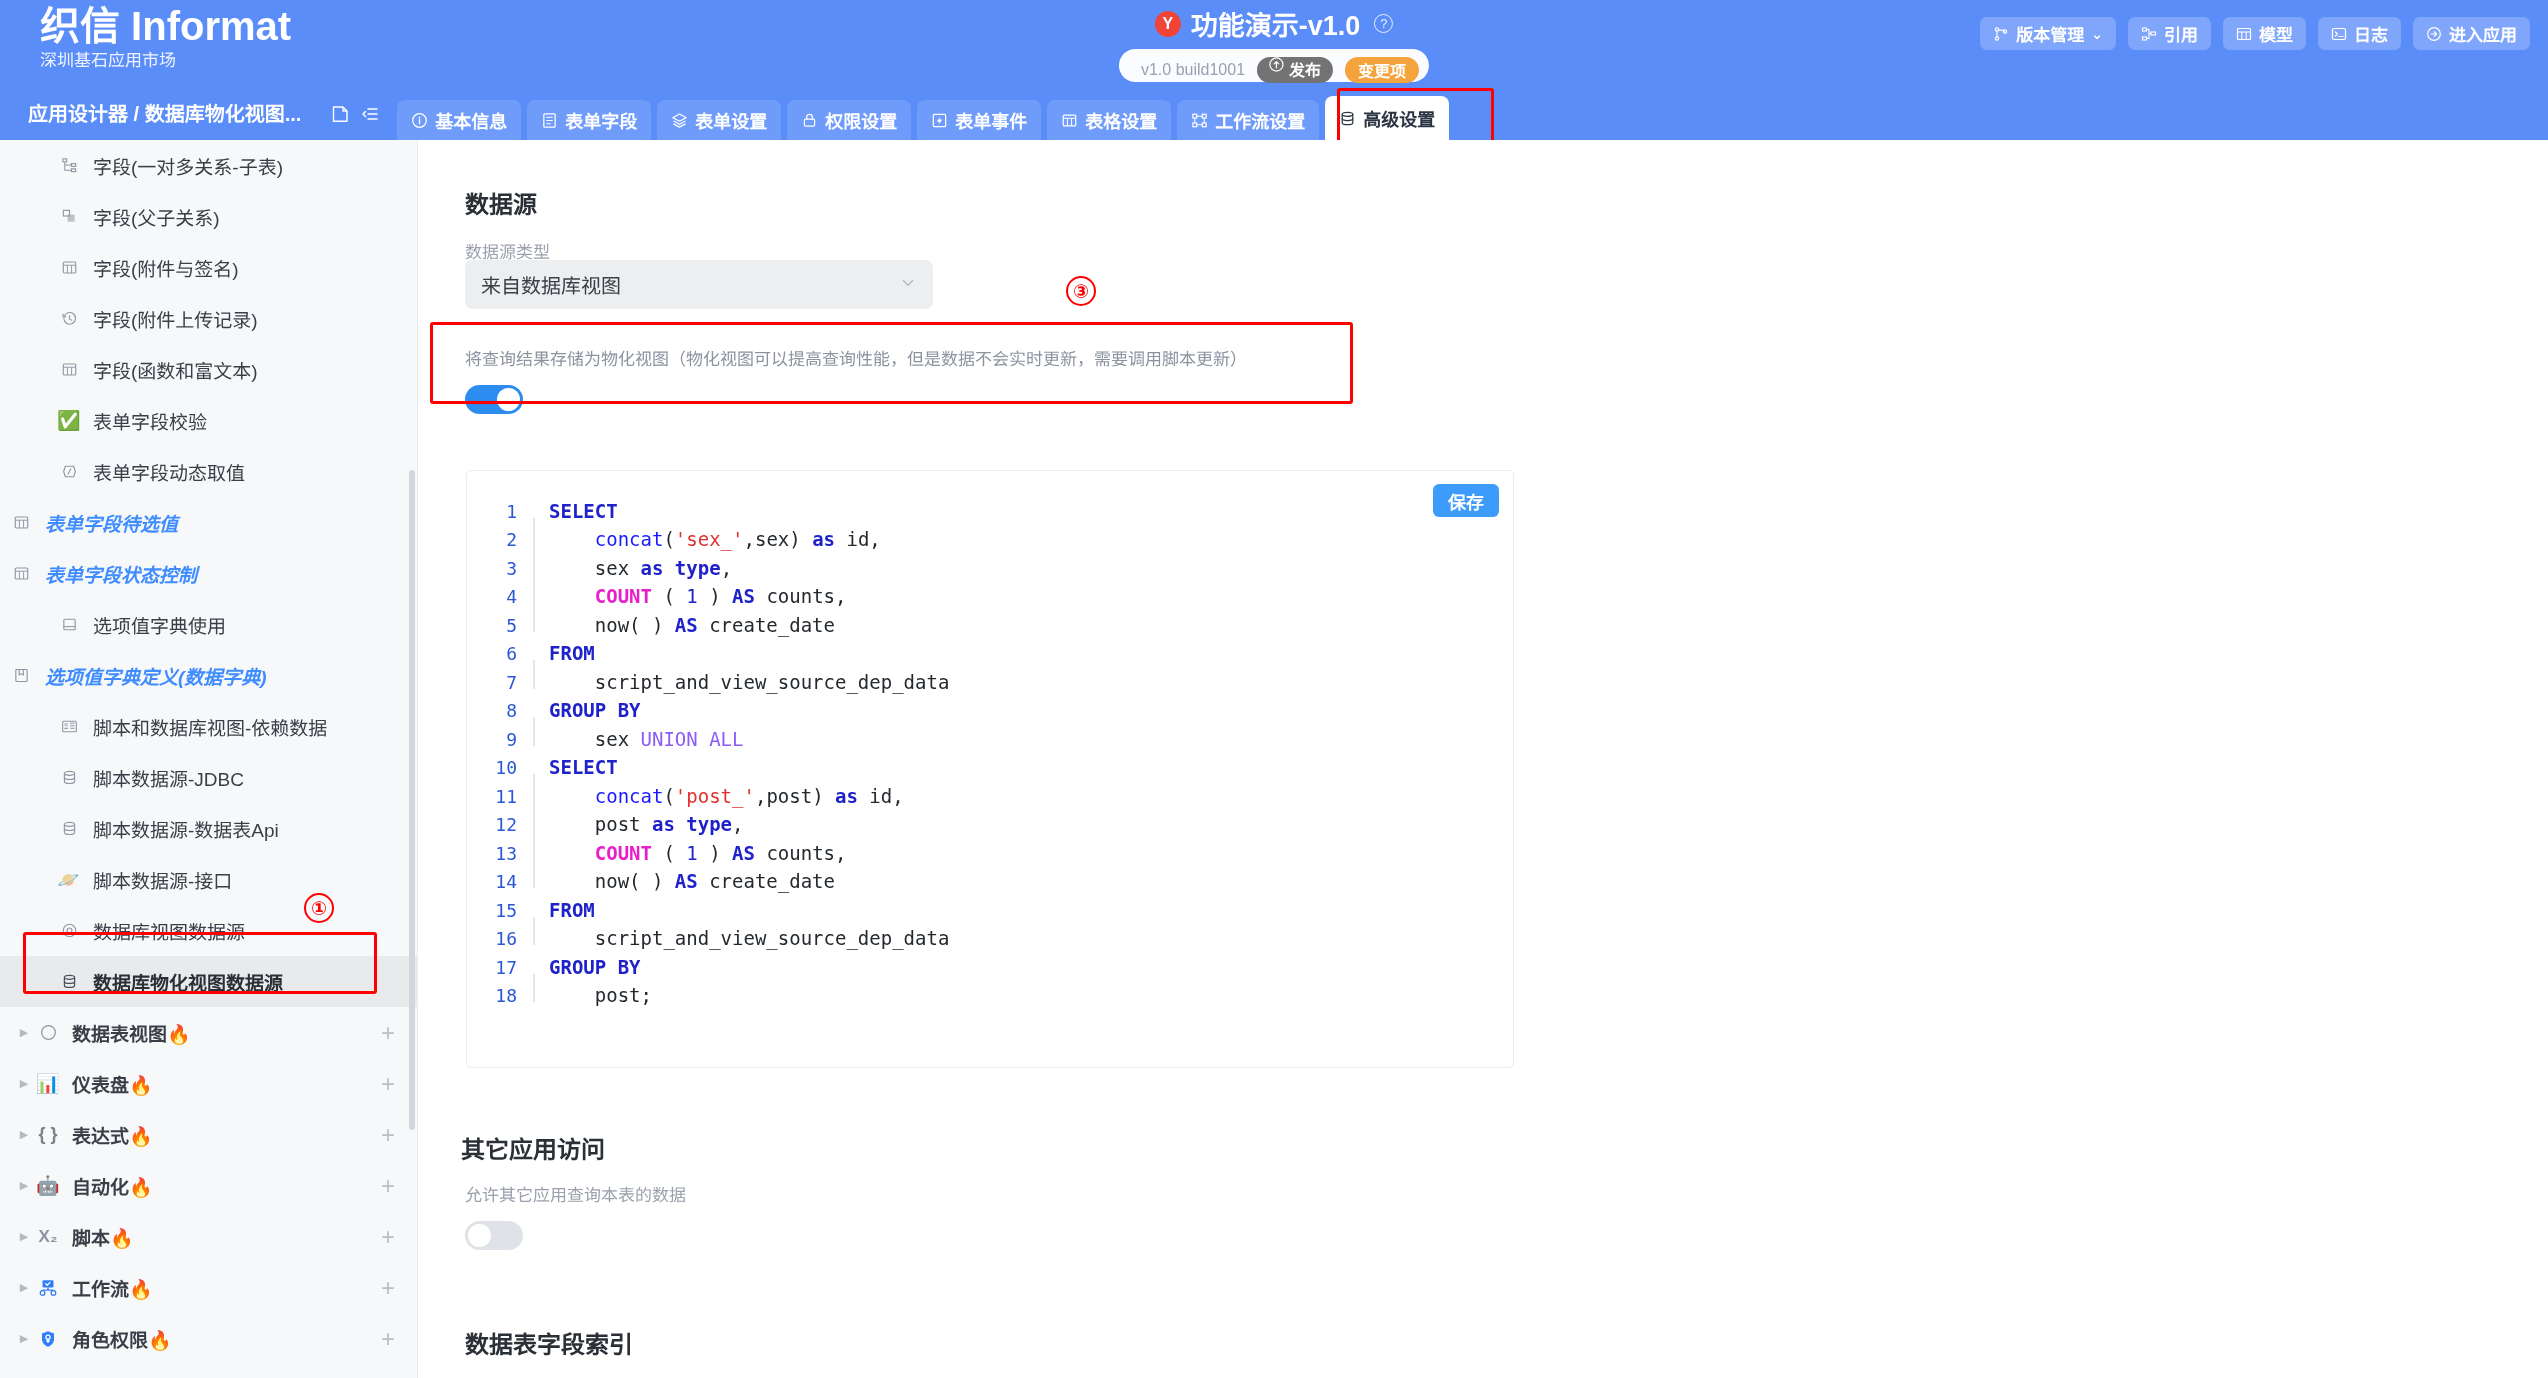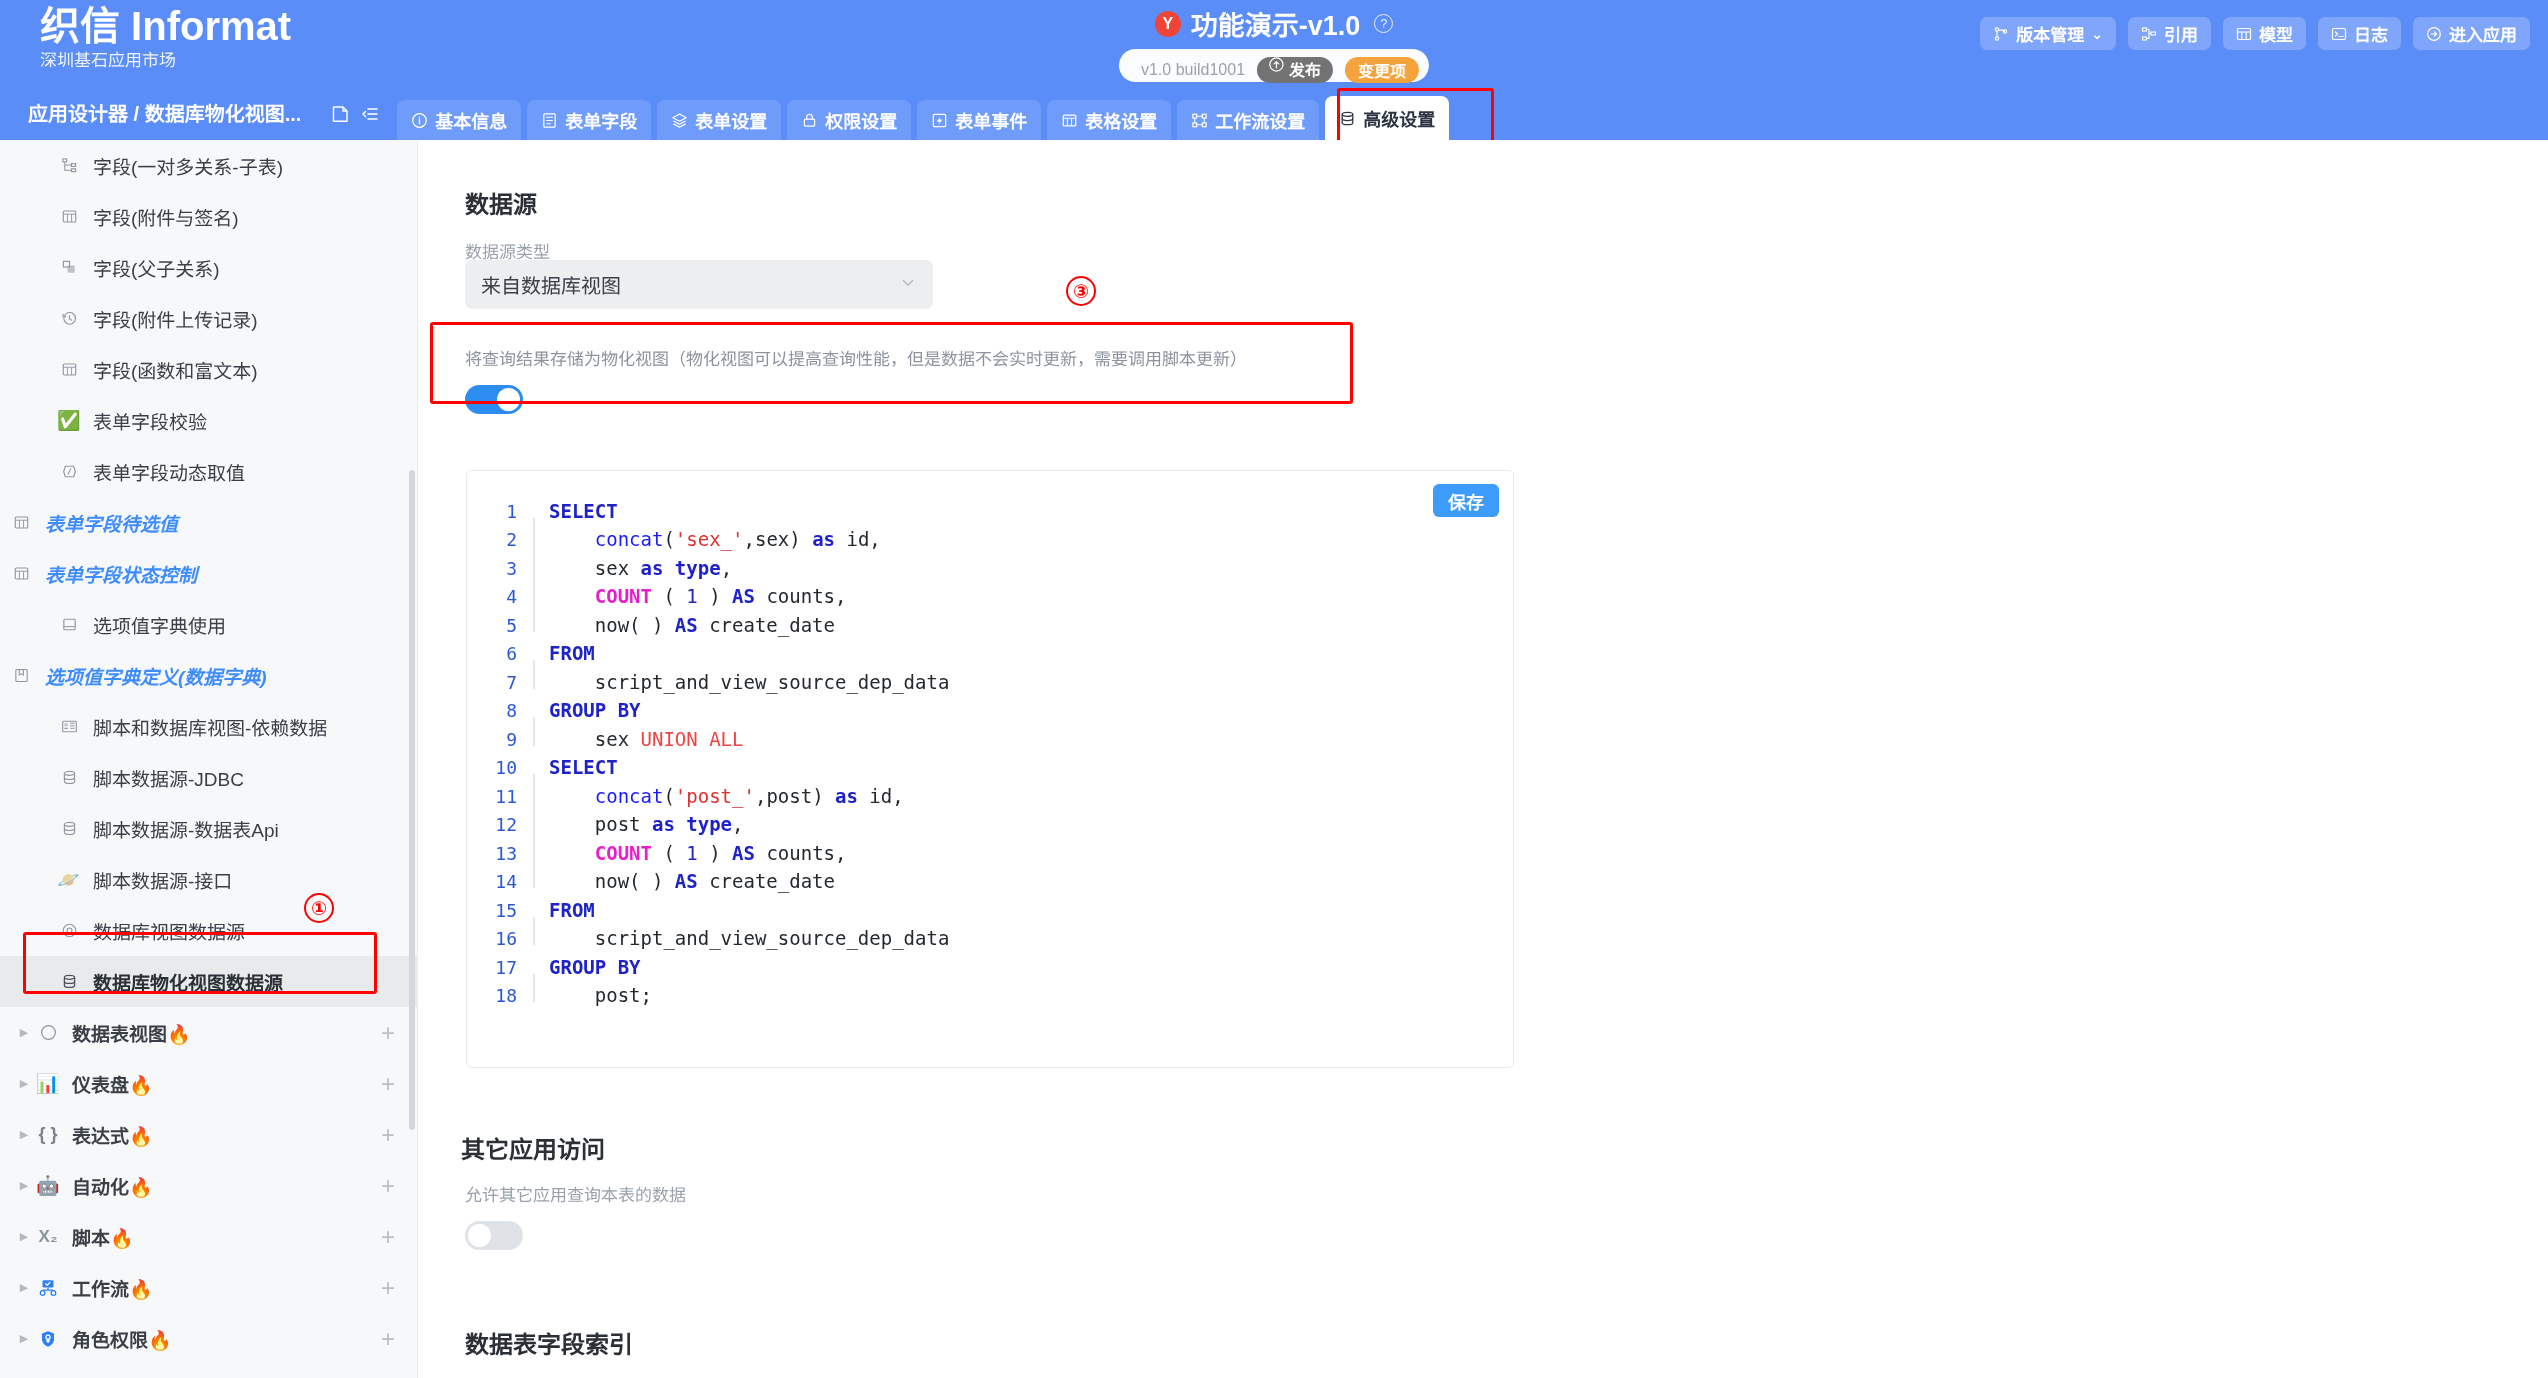--- a/index.html
+++ b/index.html
@@ -219,21 +219,21 @@
   .ln {
     width: 66px; min-width: 66px; text-align: right; padding-right: 16px;
     color: #2a57d6; font-size: 18px;
   }
   .guide {
     width: 2px; min-width: 2px; height: 28.5px; background: #e4e6ea; margin-right: 0px;
   }
   .guide.none { background: transparent; }
   .code-txt { padding-left: 14px; white-space: pre; color: #24292e; }
   .k   { color: #1e22c8; font-weight: 700; }  
-  .kd  { color: #ef4444; }                    
+  .kd  { color: #8b5cf6; }                    
   .fn  { color: #1a1aff; }                    
   .agg { color: #e91ecb; font-weight: 700; }  
   .st  { color: #e03131; }                    
   .num { color: #1e22c8; }                    
   .pl  { color: #24292e; }
 </style>
 </head>
 <body>
 
 <div class="topbar">
@@ -399,35 +399,35 @@
         <rect x="11" y="12.5" width="4.5" height="3" fill="none" stroke="currentColor" stroke-width="1.2"></rect>
         <path d="M4 5.2v8.8h7M4 8.5h7" fill="none" stroke="currentColor" stroke-width="1.1"></path>
       </svg>
     </span>
     <span>字段(一对多关系-子表)</span>
   </div>
 
   <div class="side-item">
     <span class="si-icon">
       <svg width="17" height="17" viewBox="0 0 18 18">
+        <rect x="2.5" y="2.5" width="6.5" height="6" fill="none" stroke="currentColor" stroke-width="1.2"></rect>
+        <rect x="7" y="7" width="7.5" height="7.5" fill="currentColor" opacity="0.55"></rect>
+      </svg>
+    </span>
+    <span>字段(父子关系)</span>
+  </div>
+
+  <div class="side-item">
+    <span class="si-icon">
+      <svg width="17" height="17" viewBox="0 0 18 18">
         <rect x="2.4" y="3.2" width="13.2" height="11.6" rx="1" fill="none" stroke="currentColor" stroke-width="1.2"></rect>
         <path d="M2.4 6.6h13.2M6.8 6.6v8.2M11.2 6.6v8.2" stroke="currentColor" stroke-width="1"></path>
       </svg>
     </span>
     <span>字段(附件与签名)</span>
-  </div>
-
-  <div class="side-item">
-    <span class="si-icon">
-      <svg width="17" height="17" viewBox="0 0 18 18">
-        <rect x="2.5" y="2.5" width="6.5" height="6" fill="none" stroke="currentColor" stroke-width="1.2"></rect>
-        <rect x="7" y="7" width="7.5" height="7.5" fill="currentColor" opacity="0.55"></rect>
-      </svg>
-    </span>
-    <span>字段(父子关系)</span>
   </div>
 
   <div class="side-item">
     <span class="si-icon">
       <svg width="17" height="17" viewBox="0 0 18 18">
         <path d="M3.2 7.2A6.2 6.2 0 113 9.4" fill="none" stroke="currentColor" stroke-width="1.2" stroke-linecap="round"></path>
         <path d="M2.2 4v3.3h3.3" fill="none" stroke="currentColor" stroke-width="1.2" stroke-linejoin="round"></path>
         <path d="M9 6.2V9.4l2.3 1.4" fill="none" stroke="currentColor" stroke-width="1.2" stroke-linecap="round"></path>
       </svg>
     </span>

